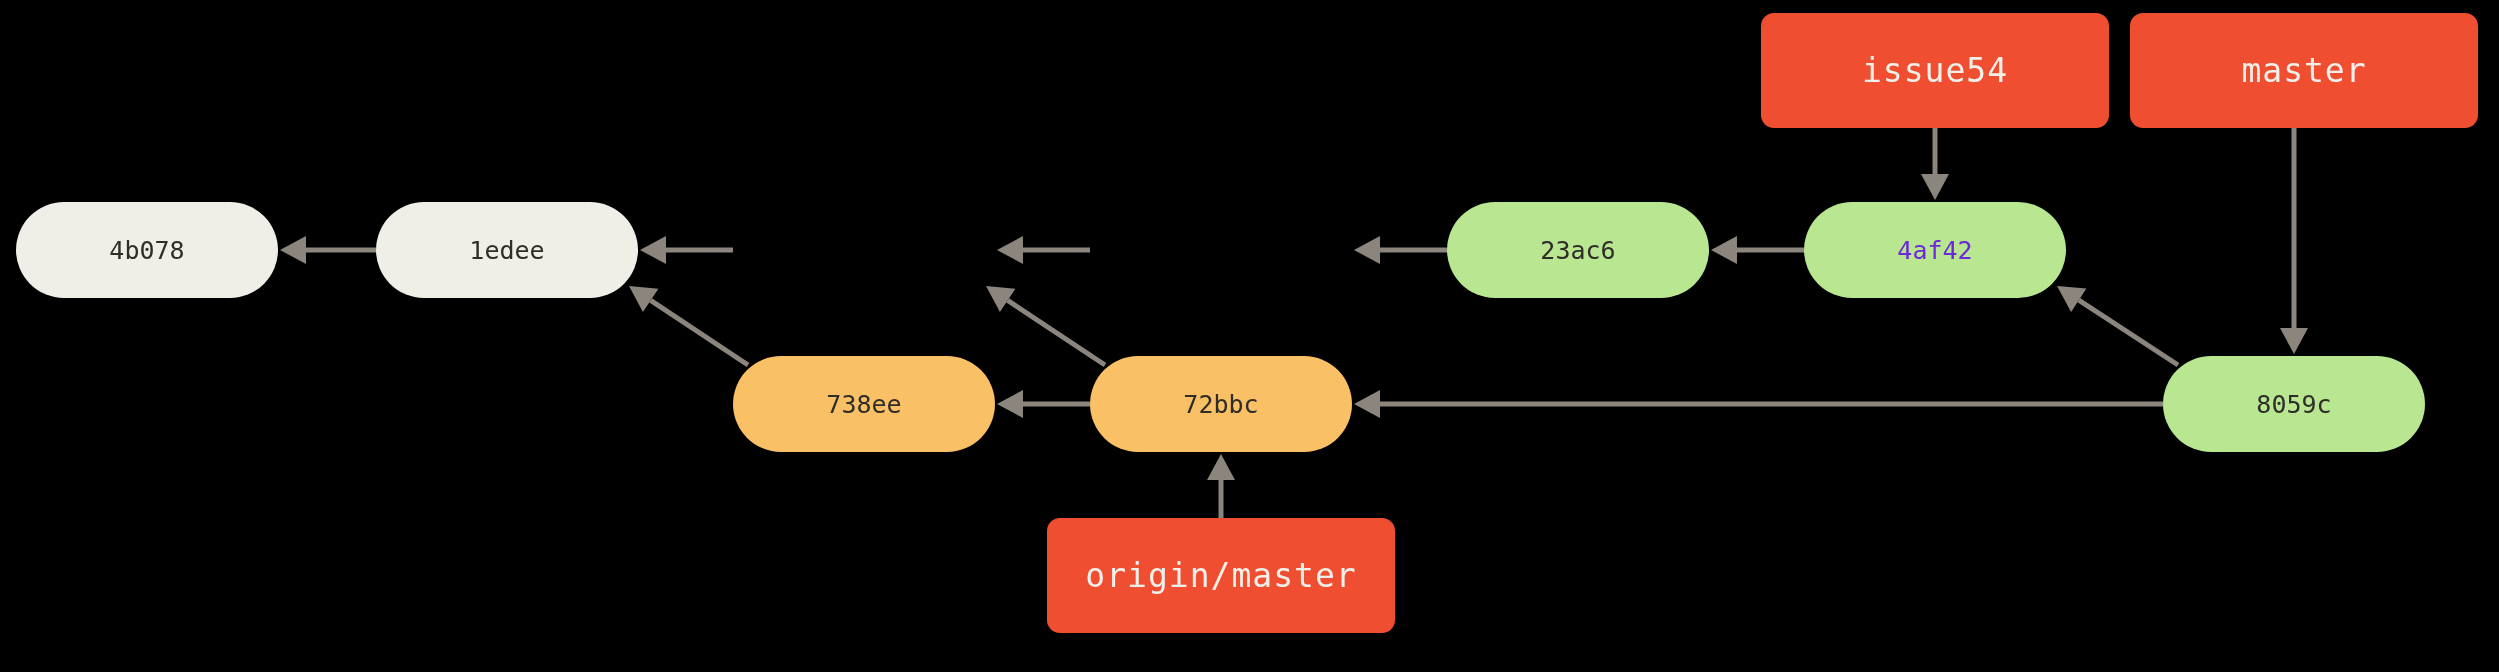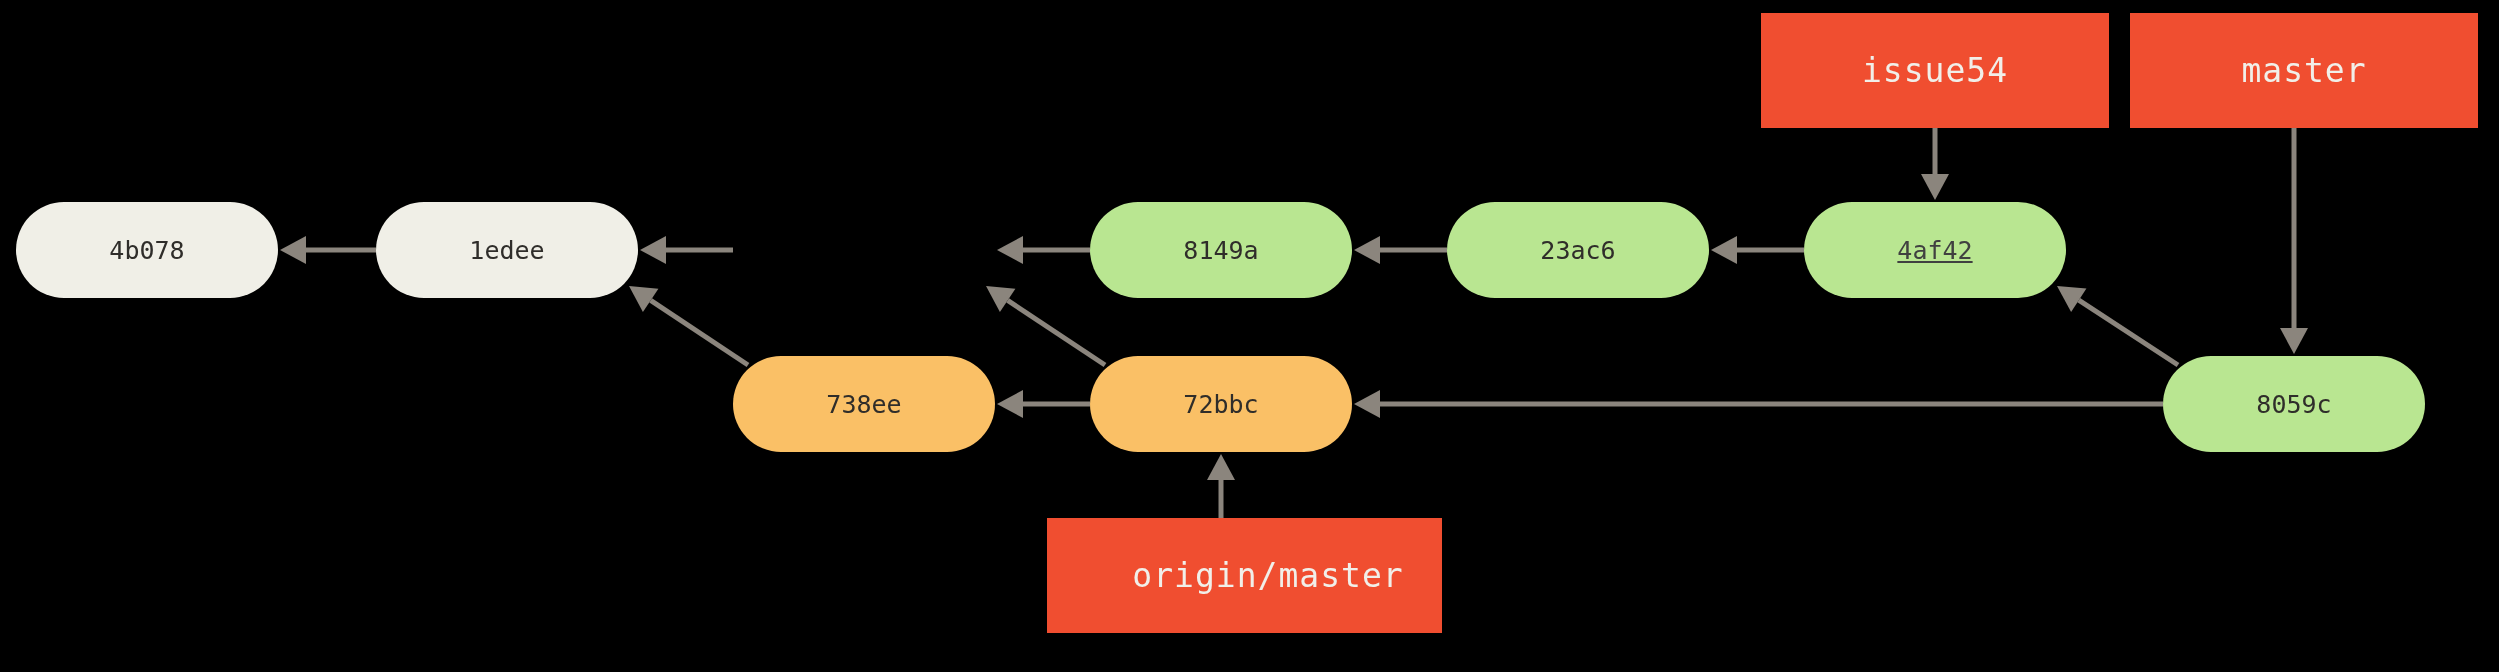--- a/index.html
+++ b/index.html
@@ -28,20 +28,21 @@
   }
   .branch {
     position: absolute;
     display: flex;
     align-items: center;
     justify-content: center;
     font-size: 33px;
     color: #f1efe9;
     letter-spacing: 1px;
     white-space: nowrap;
+    border-radius: 13px;
   }
 </style>
 </head>
 <body>
 
 <div class="stage" id="stage" style="width: 2499px; height: 672px; background: rgb(0, 0, 0);">
 
   <svg class="arrow-layer" id="arrow-layer" viewBox="0 0 2499 672">
       <g>
         <line x1="376" y1="250" x2="306" y2="250" stroke="#8b857d" stroke-width="5"></line>
@@ -92,24 +93,23 @@
         <polygon points="2294,354 2280,328 2308,328" fill="#8b857d"></polygon>
       </g>
       <g>
         <line x1="1221" y1="518" x2="1221" y2="480" stroke="#8b857d" stroke-width="5"></line>
         <polygon points="1221,454 1235,480 1207,480" fill="#8b857d"></polygon>
       </g>
     </svg>
 
   <div class="commit" style="left: 16px; top: 202px; width: 262px; height: 96px; background: rgb(240, 239, 231); border-radius: 48px; color: rgb(47, 45, 42);">4b078</div>
   <div class="commit" style="left: 376px; top: 202px; width: 262px; height: 96px; background: rgb(240, 239, 231); border-radius: 48px; color: rgb(47, 45, 42);">1edee</div>
-  <div class="commit" style="left: 1090px; top: 202px; width: 262px; height: 96px; background: rgb(185, 230, 145); border-radius: 48px; color: rgb(47, 45, 42);">8149a</div>
   <div class="commit" style="left: 1447px; top: 202px; width: 262px; height: 96px; background: rgb(185, 230, 145); border-radius: 48px; color: rgb(47, 45, 42);">23ac6</div>
-  <div class="commit" style="left: 1804px; top: 202px; width: 262px; height: 96px; background: rgb(185, 230, 145); border-radius: 48px; color: #404040; text-decoration: underline;">4af42</div>
+  <div class="commit" style="left: 1804px; top: 202px; width: 262px; height: 96px; background: rgb(185, 230, 145); border-radius: 48px; color: #6d28d9;">4af42</div>
   <div class="commit" style="left: 733px; top: 356px; width: 262px; height: 96px; background: rgb(250, 192, 102); border-radius: 48px; color: rgb(47, 45, 42);">738ee</div>
   <div class="commit" style="left: 1090px; top: 356px; width: 262px; height: 96px; background: rgb(250, 192, 102); border-radius: 48px; color: rgb(47, 45, 42);">72bbc</div>
   <div class="commit" style="left: 2163px; top: 356px; width: 262px; height: 96px; background: rgb(185, 230, 145); border-radius: 48px; color: rgb(47, 45, 42);">8059c</div>
 
   <div class="branch" style="left: 1761px; top: 13px; width: 348px; height: 115px; background: rgb(240, 78, 48); color: rgb(241, 239, 233);">issue54</div>
   <div class="branch" style="left: 2120px; top: 13px; width: 348px; height: 115px; background: rgb(240, 78, 48); color: rgb(241, 239, 233); margin-left: 10px;">master</div>
-  <div class="branch" style="left: 1047px; top: 518px; width: 348px; height: 115px; background: rgb(240, 78, 48); color: rgb(241, 239, 233); padding-left: 47px;">origin/master</div>
+  <div class="branch" style="left: 1047px; top: 518px; width: 348px; height: 115px; background: rgb(240, 78, 48); color: rgb(241, 239, 233);">origin/master</div>
 
 </div>
 
 </body></html>

